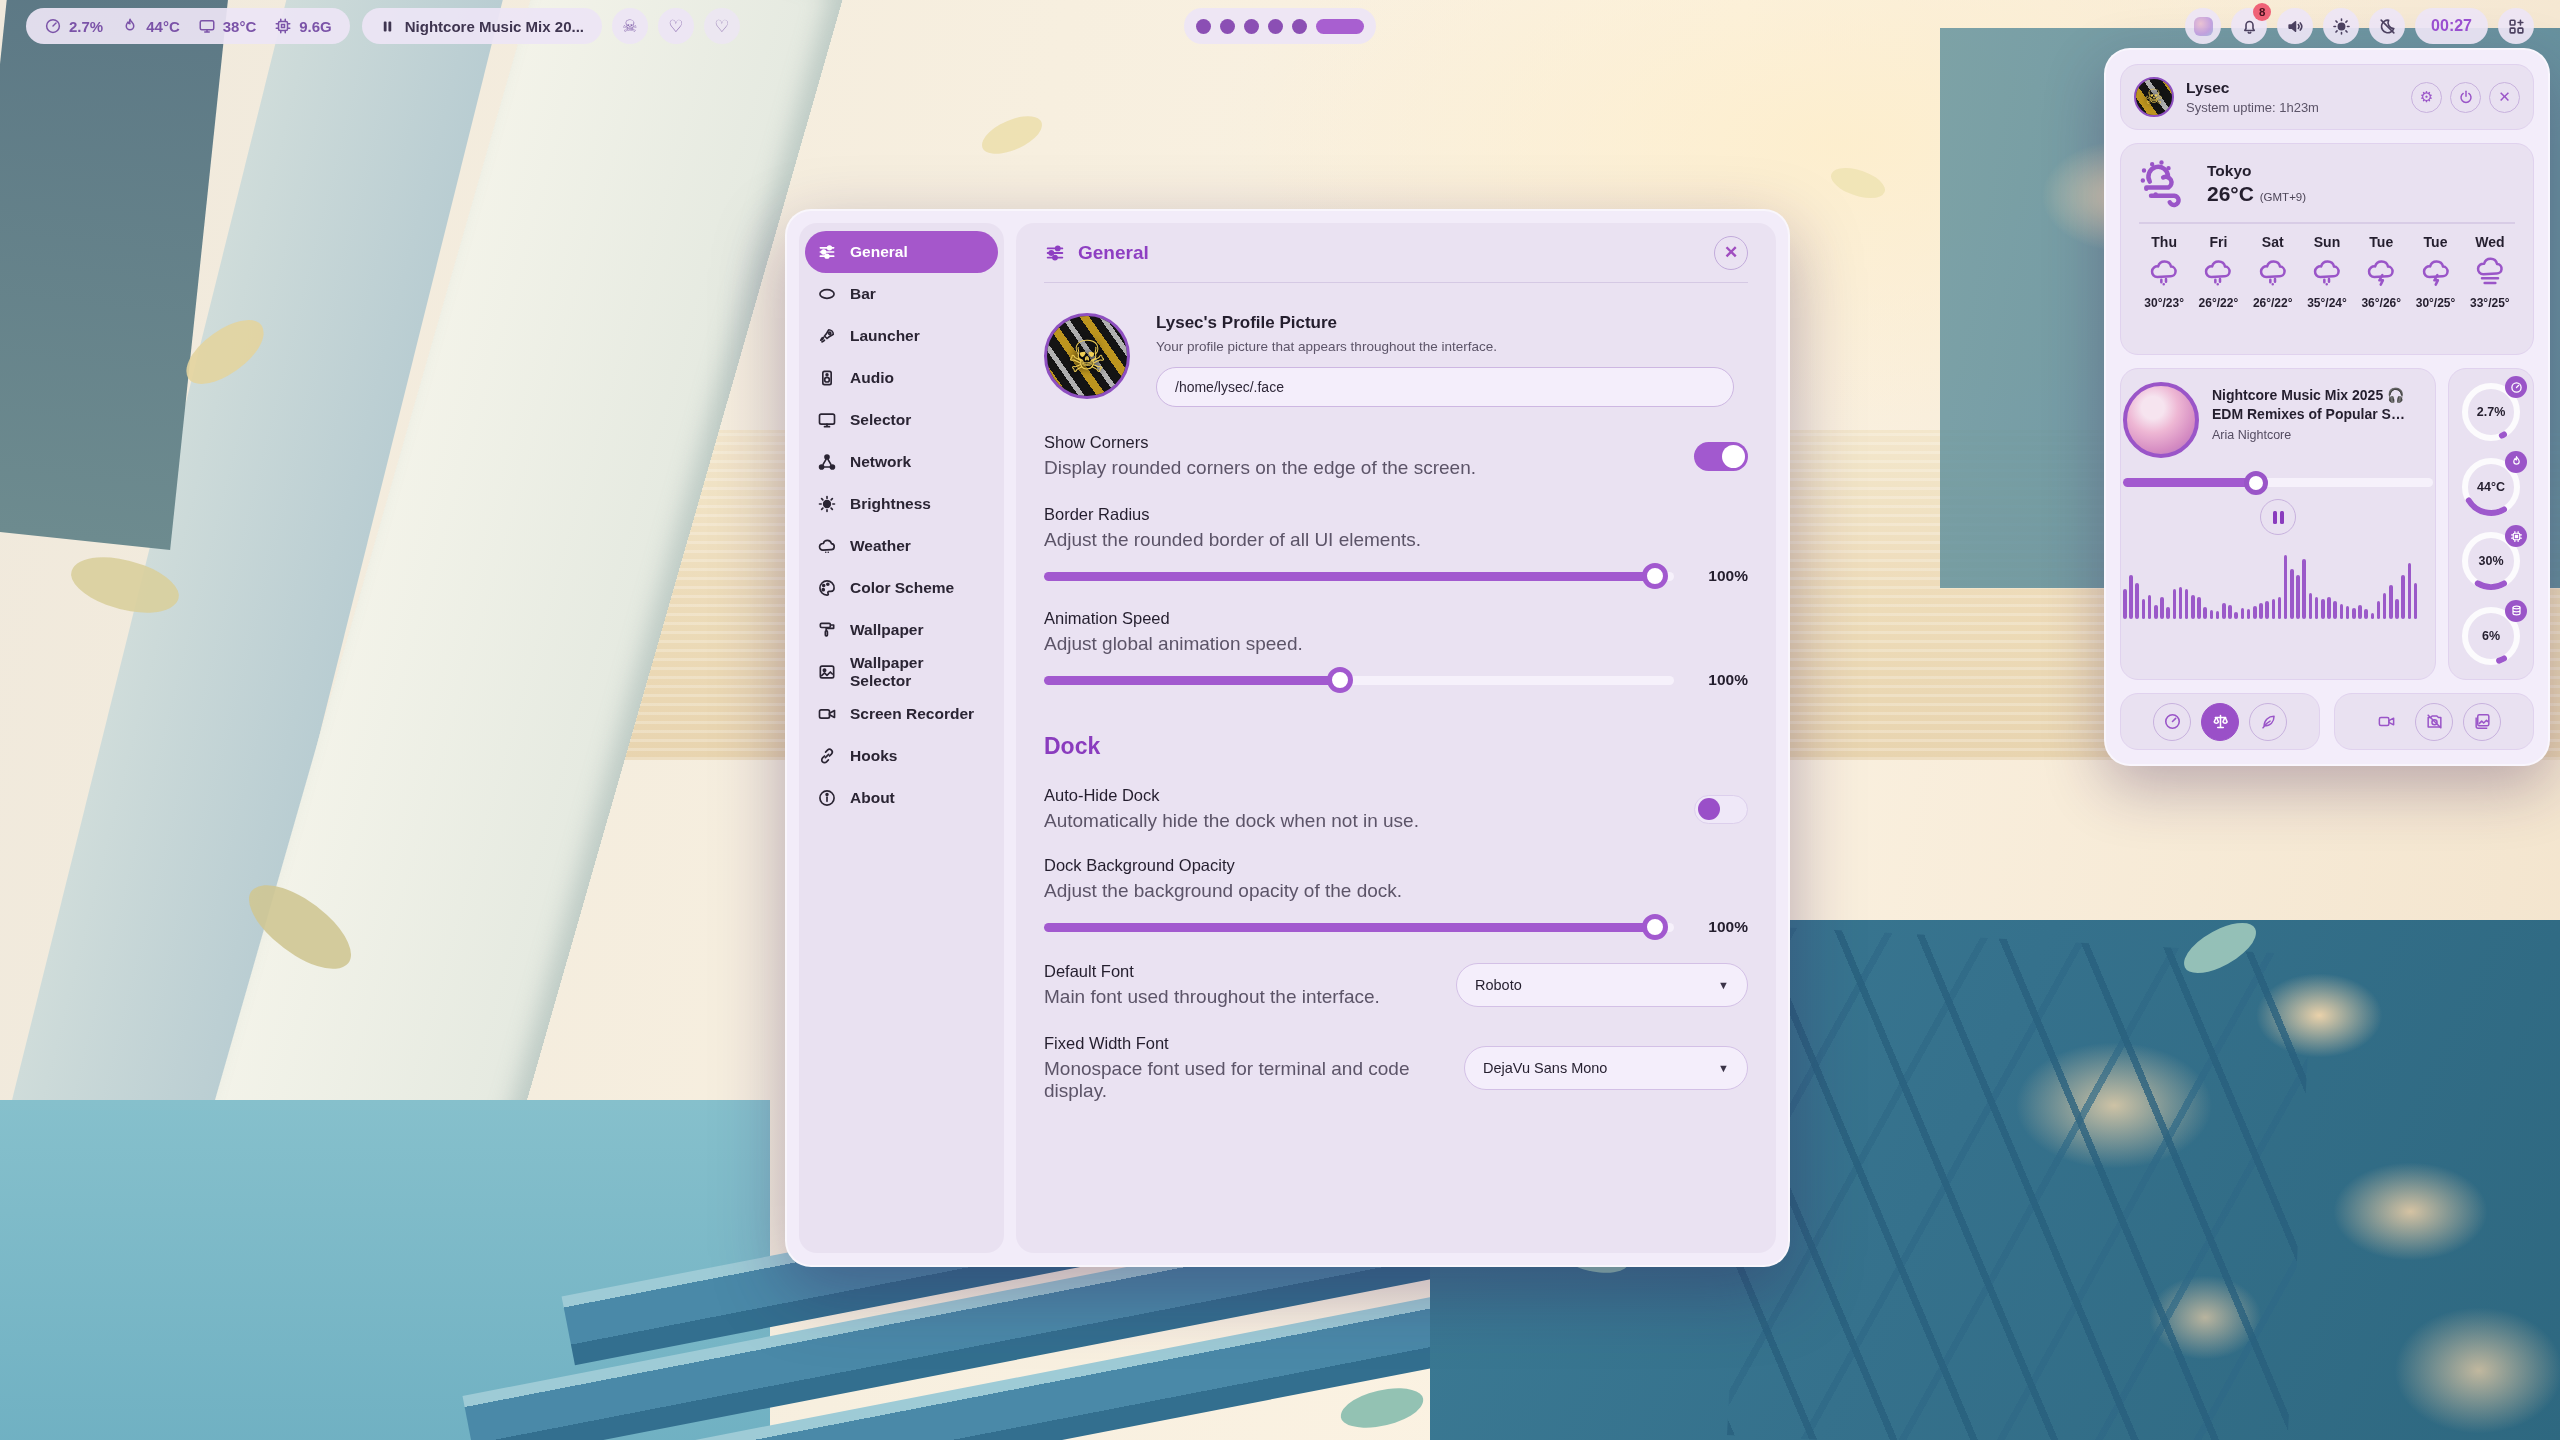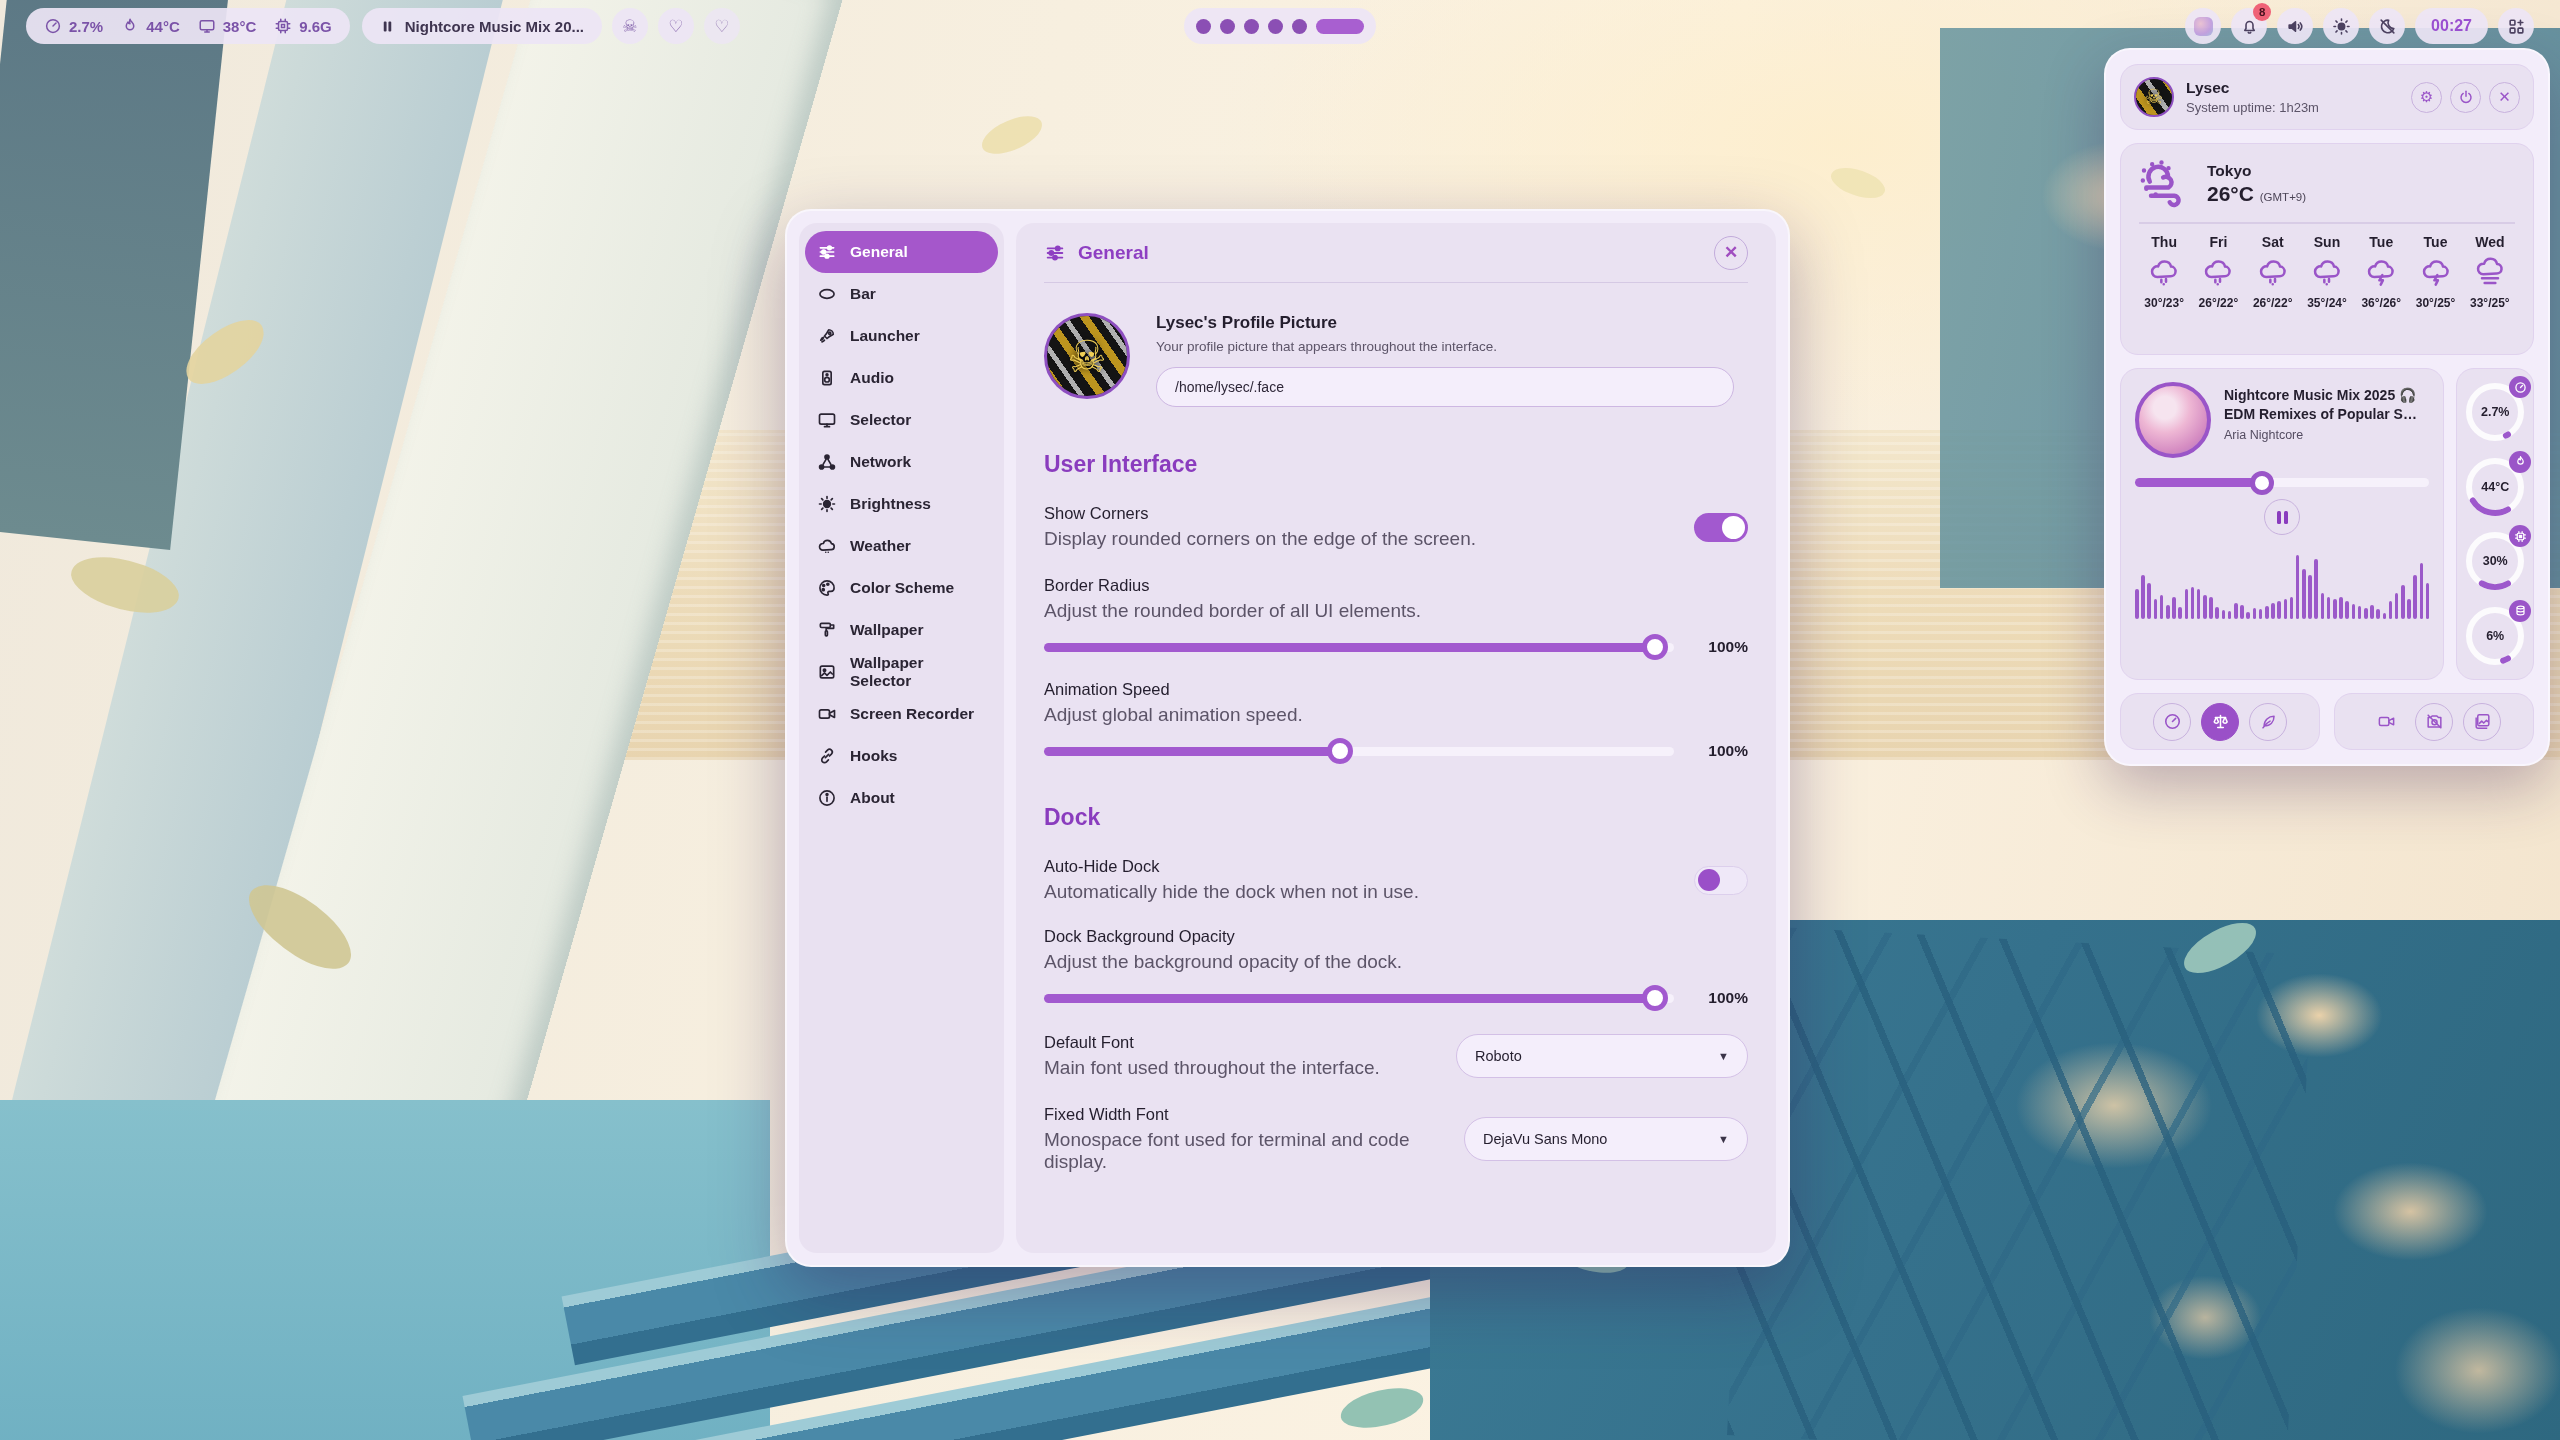--- a/index.html
+++ b/index.html
@@ -121,21 +121,21 @@
   .wcity { font-size:15.5px; font-weight:bold; color:#241e2e; }
   .wtemp { font-size:21px; font-weight:bold; color:#241e2e; margin-top:2px; }
   .wtz { font-size:11.5px; font-weight:normal; color:#4c4557; }
   .wdiv { height:1.5px; background:#d8cce6; margin:10px 2px; }
   .forecast { display:flex; }
   .fcol { flex:1; display:flex; flex-direction:column; align-items:center; gap:7px; }
   .fday { font-size:14px; font-weight:bold; color:#241e2e; }
   .fcol svg { width:32px; height:32px; color:#9a55c8; }
   .ftemps { font-size:12px; font-weight:bold; color:#241e2e; }
   .midrow { display:flex; gap:12px; flex:1; }
-  .music { flex:1; padding:13px 14px; display:flex; flex-direction:column; }
+  .music { flex:1; padding:13px 2px; display:flex; flex-direction:column; }
   .mtop { display:flex; gap:13px; }
   .art { width:76px; height:76px; border-radius:50%; border:4px solid #9a55c8; flex:0 0 auto;
     background:radial-gradient(circle at 38% 32%, #f6e4ef 0 18%, #eeb7d4 40%, #d58cc2 70%, #a86ec2); }
   .mtitle { font-size:14px; font-weight:bold; color:#241e2e; line-height:1.35; margin-top:4px; }
   .martist { font-size:12.5px; color:#544c61; margin-top:4px; }
   .mslider { position:relative; height:9px; border-radius:5px; background:#f6f1fb; margin-top:20px; }
   .mknob { position:absolute; top:50%; transform:translate(-50%,-50%); width:24px; height:24px; border-radius:50%; background:#fff; border:5px solid #9a55c8; }
   .pausebtn { width:36px; height:36px; border-radius:50%; border:1.5px solid #c8b2de; color:#8a3cbe; align-self:center; margin-top:12px; display:flex; align-items:center; justify-content:center; gap:3px; }
   .pausebtn i { display:block; width:4px; height:13px; background:#8a3cbe; border-radius:1.5px; }
   .viz { display:flex; align-items:flex-end; gap:2.6px; height:72px; margin-top:12px; }
@@ -410,21 +410,20 @@
         <div class="avatar">
             <span>☠</span>
           </div>
         <div style="flex:1">
           <div class="ptitle">Lysec's Profile Picture</div>
           <div class="pdesc">Your profile picture that appears throughout the interface.</div>
           <input class="textfield" readonly="" value="/home/lysec/.face" style="">
         </div>
       </div>
 
-      <div class="sechead">User Interface</div>
 
       <div class="rowt">
         <div>
           <div class="rlabel">Show Corners</div>
           <div class="rdesc">Display rounded corners on the edge of the screen.</div>
         </div>
         <div class="toggle on">
             <span class="knob"></span>
           </div>
       </div>

